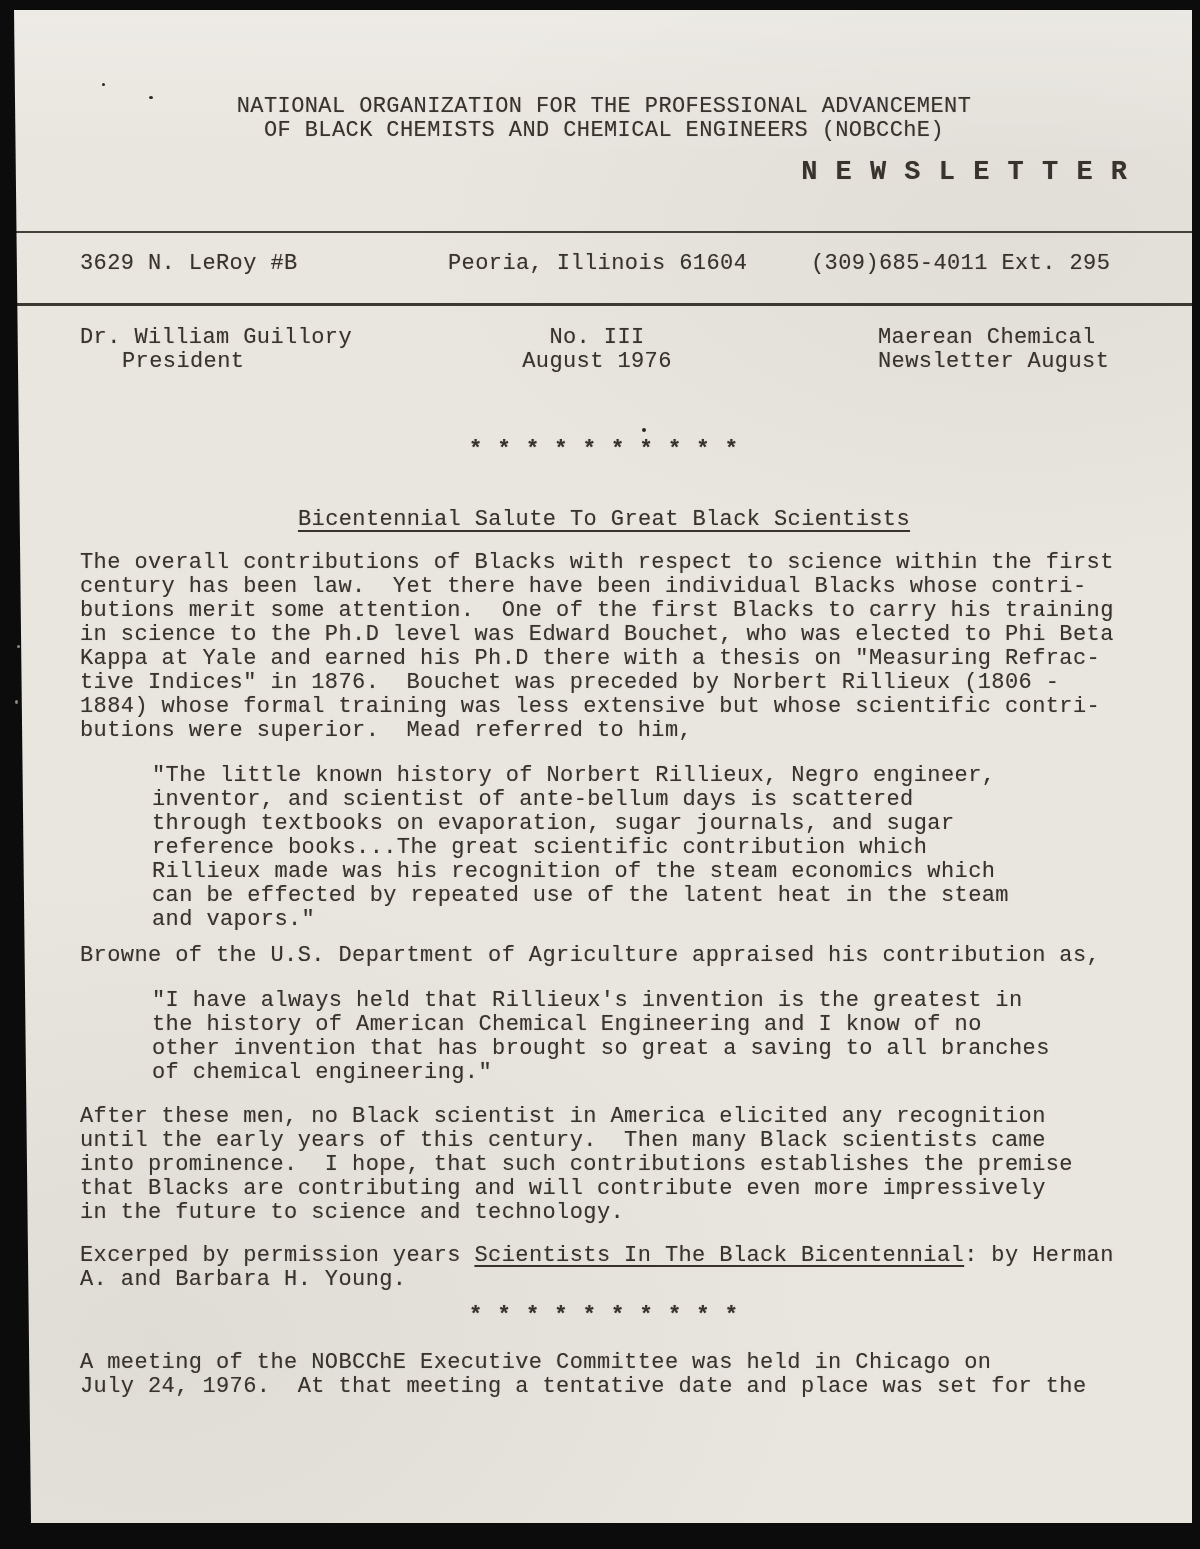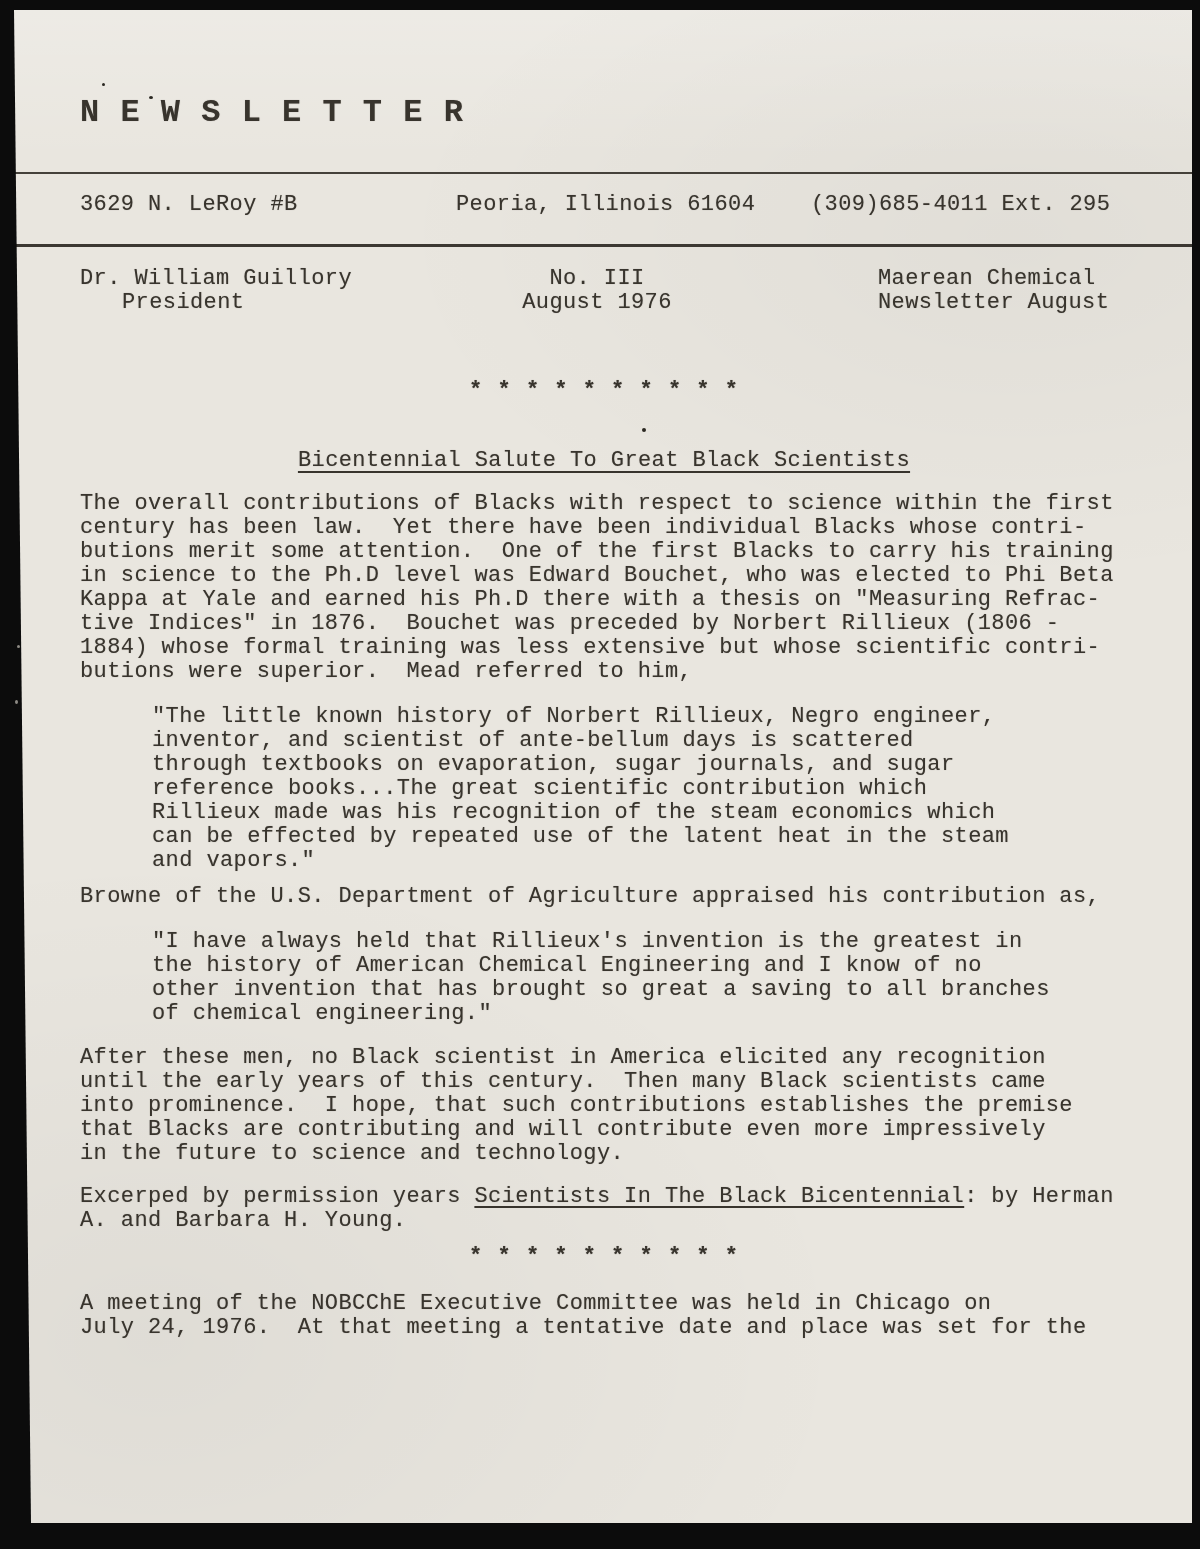--- a/index.html
+++ b/index.html
@@ -27,33 +27,33 @@
       #e9e6df;
   }
   .corner-wedge {
     position:absolute; left:0; top:0;
     width:17px; height:100%;
     background:#0c0c0c;
     clip-path:polygon(0 0, 0 100%, 100% 100%);
   }
   .org-line { text-align:center; }
   .newsletter-title {
-    text-align:left;
+    text-align:right;
     font-weight:bold;
-    font-size:32px;
+    font-size:27px;
     line-height:28px;
-    margin-top:4px;
+    margin-top:15px;
     letter-spacing:1px;
   }
   .rule { height:2px; background:#45413a; margin-left:-66px; margin-right:-64px; }
   .rule-1 { margin-top:45px; }
   .rule-2 { margin-top:27px; height:3px; background:#3c3832; }
   .addr-row { position:relative; height:24px; margin-top:19px; }
   .addr-street { position:absolute; left:0; top:0; }
-  .addr-city { position:absolute; left:376px; top:0; }
+  .addr-city { position:absolute; left:368px; top:0; }
   .addr-phone { position:absolute; left:731px; top:0; }
   .masthead { position:relative; height:48px; margin-top:20px; }
   .mast-left { position:absolute; left:0; top:0; }
   .mast-left .title-line { padding-left:42px; }
   .mast-center { position:absolute; left:387px; top:0; width:260px; text-align:center; }
   .mast-right { position:absolute; left:798px; top:0; }
   .stars { text-align:center; font-weight:bold; letter-spacing:1px; }
   .stars-1 { margin-top:64px; }
   .stars-2 { margin-top:12px; }
   .section-title {
@@ -80,20 +80,22 @@
   .speck-c { left:88px; top:73px; width:3px; height:3px; }
   .edge-dot { position:absolute; background:#8d8a84; border-radius:50%; }
   .edge-dot-a { left:17px; top:645px; width:3px; height:3px; }
   .edge-dot-b { left:15px; top:700px; width:3px; height:4px; }
 </style>
 </head>
 <body>
 
 <div class="paper">
 
+  <div class="org-line">NATIONAL ORGANIZATION FOR THE PROFESSIONAL ADVANCEMENT</div>
+  <div class="org-line">OF BLACK CHEMISTS AND CHEMICAL ENGINEERS (NOBCChE)</div>
 
   <div class="newsletter-title">N E W S L E T T E R</div>
 
   <div class="rule rule-1"></div>
 
   <div class="addr-row">
     <span class="addr-street">3629 N. LeRoy #B</span>
     <span class="addr-city">Peoria, Illinois 61604</span>
     <span class="addr-phone">(309)685-4011 Ext. 295</span>
   </div>

